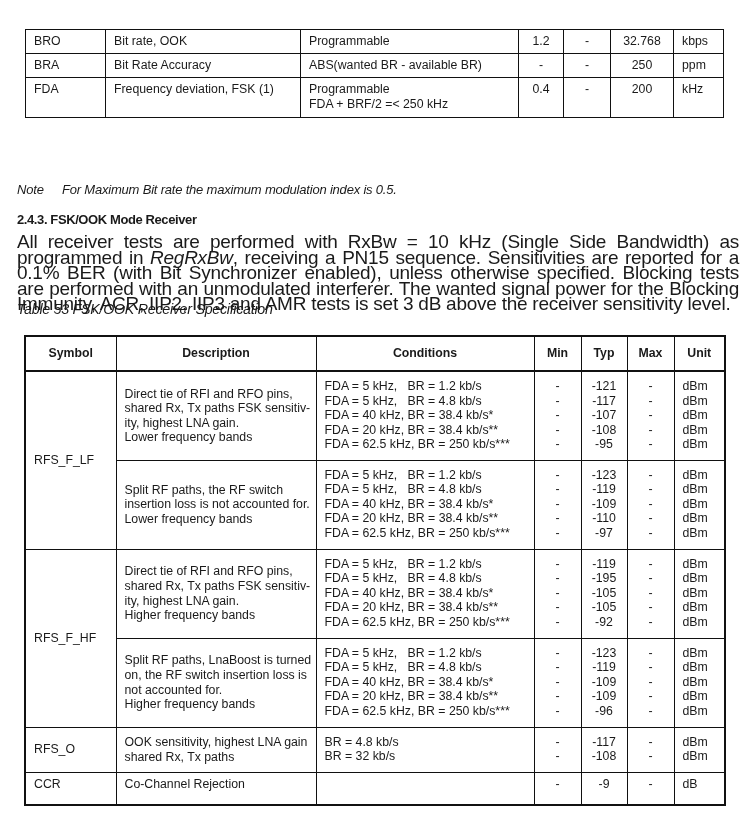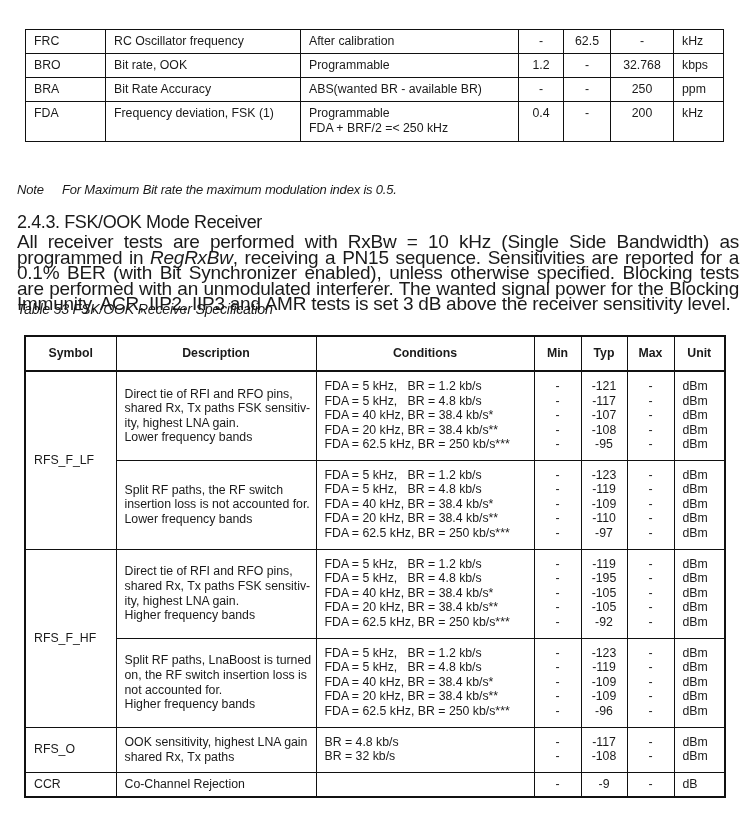--- a/index.html
+++ b/index.html
@@ -10,69 +10,58 @@
   td, th { border:1.2px solid #111; font-size:12.3px; line-height:14.6px; vertical-align:top; }
 
   
   #top-table { left:25px; top:29px; width:698px; }
   #top-table td { height:24px; padding:4px 0 0 8px; box-sizing:border-box; }
   #top-table td.num { text-align:center; padding-left:0; }
   #top-table tr.tall td { height:40px; }
 
   .note { left:17px; top:182px; font-size:13px; font-style:italic; font-family:"Liberation Sans Narrow","Liberation Sans",sans-serif; letter-spacing:-0.2px; }
   .note .lbl { display:inline-block; width:45px; }
-  .heading { left:17px; top:212px; font-size:18px; font-weight:normal; letter-spacing:-0.4px; }
+  .heading { left:17px; top:212px; font-size:13px; font-weight:bold; letter-spacing:-0.4px; }
   .para { left:17px; top:234px; width:722px; font-size:19px; line-height:15.5px; text-align:justify; letter-spacing:-0.25px; }
   .caption { left:17px; top:301px; font-size:14.3px; font-style:italic; letter-spacing:-0.3px; }
 
   
   #main-table { left:24px; top:335px; width:700px; }
   #main-table th { height:31px; font-weight:bold; text-align:center; vertical-align:middle; border-bottom:2.6px solid #111; font-size:12.3px; }
   #main-table th.first, #main-table td.first { border-left:2.2px solid #111; }
   #main-table th.last, #main-table td.last { border-right:2.2px solid #111; }
   #main-table th { border-top:2.2px solid #111; }
   #main-table td { padding:0 0 0 8px; box-sizing:border-box; }
   #main-table td.sym { vertical-align:middle; }
   #main-table td.desc { vertical-align:middle; }
   #main-table td.cond { padding-top:7px; }
   #main-table td.num { text-align:center; padding-left:0; padding-top:7px; }
   #main-table td.unit { padding-top:7px; }
   #main-table tr.sub td { height:89px; }
   #main-table tr.ook td { height:45px; }
   #main-table tr.ook td.desc { padding-top:0; }
-  #main-table tr.ccr td { height:25px; padding-top:4px; vertical-align:top; }
+  #main-table tr.ccr td { height:33px; padding-top:4px; vertical-align:top; }
   #main-table tr.ccr td.num { padding-top:4px; }
   .line { display:block; white-space:nowrap; }
   .sp { white-space:pre; }
 </style>
 </head>
 <body>
 
 <table id="top-table" class="abs">
   <colgroup>
     <col style="width:80px">
       <col style="width:195px">
       <col style="width:218px">
     <col style="width:45px">
       <col style="width:47px">
       <col style="width:63px">
       <col style="width:50px">
   </colgroup>
   <tbody id="top-body">
-      <tr>
-        <td>FRC</td>
-        <td>RC Oscillator frequency</td>
-        <td class="">
-          <span class="line sp">After calibration</span>
-        </td>
-        <td class="num">-</td>
-        <td class="num">62.5</td>
-        <td class="num">-</td>
-        <td>kHz</td>
-      </tr>
       <tr>
         <td>BRO</td>
         <td>Bit rate, OOK</td>
         <td class="">
           <span class="line sp">Programmable</span>
         </td>
         <td class="num">1.2</td>
         <td class="num">-</td>
         <td class="num">32.768</td>
         <td>kbps</td>

